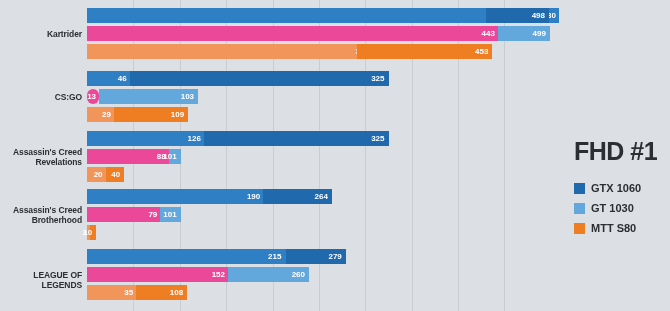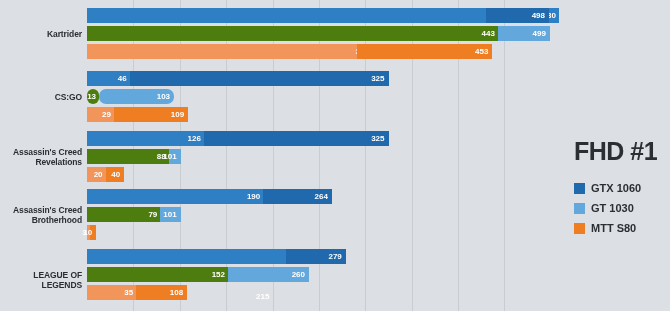--- a/index.html
+++ b/index.html
@@ -73,21 +73,21 @@
     font-size: 8px;
     font-weight: 700;
     color: #ffffff;
     white-space: nowrap;
   }
   .val-min { right: 3px; }
   .val-max { right: 4px; }
   
   .s-gtx .seg-min { background: #2f7fc4; }
   .s-gtx .seg-max { background: #1f69ac; }
-  .s-gt  .seg-min { background: #4d7c0f; }
+  .s-gt  .seg-min { background: #ec4899; }
   .s-gt  .seg-max { background: #63a8dd; }
   .s-mtt .seg-min { background: #f2955a; }
   .s-mtt .seg-max { background: #ef7d22; }
   
   #right-panel {
     position: absolute;
     left: 566px;
     top: 0;
     width: 104px;
     height: 311px;
@@ -182,21 +182,21 @@
             <div class="val val-min" style="right: 3px;">46</div>
           </div>
           <div class="seg-max" style="left: 42.6747px; width: 258.831px;">
             <div class="val val-max">325</div>
           </div>
         </div>
         <div class="bar-row s-gt" style="top: 18px; width: 95.5542px;">
           <div class="seg-min" style="width: 12.0602px; border-radius: 6px;">
             <div class="val val-min" style="right: 3px;">13</div>
           </div>
-          <div class="seg-max" style="left: 12.0602px; width: 75px; border-radius: 7px;">
+          <div class="seg-max" style="left: 12.0602px; width: 99px;">
             <div class="val val-max">103</div>
           </div>
         </div>
         <div class="bar-row s-mtt" style="top: 36px; width: 101.12px;">
           <div class="seg-min" style="width: 26.9036px;">
             <div class="val val-min" style="right: 3px;">29</div>
           </div>
           <div class="seg-max" style="left: 26.9036px; width: 74.2169px;">
             <div class="val val-max">109</div>
           </div>
@@ -261,21 +261,21 @@
             <div class="val val-max">10</div>
           </div>
         </div>
       </div>
       <div class="category-group" style="top: 249px; height: 51px;">
         <div class="cat-label" style="top: 20.5px;">
           <div>LEAGUE OF LEGENDS</div>
         </div>
         <div class="bar-row s-gtx" style="top: 0px; width: 258.831px;">
           <div class="seg-min" style="width: 199.458px;">
-            <div class="val val-min" style="right: 17px; margin-top: 40px;">215</div>
+            <div class="val val-min" style="right: 5px;">215</div>
           </div>
           <div class="seg-max" style="left: 199.458px; width: 59.3735px;">
             <div class="val val-max">279</div>
           </div>
         </div>
         <div class="bar-row s-gt" style="top: 18px; width: 241.205px;">
           <div class="seg-min" style="width: 141.012px;">
             <div class="val val-min" style="right: 3px;">152</div>
           </div>
           <div class="seg-max" style="left: 141.012px; width: 81px;">

